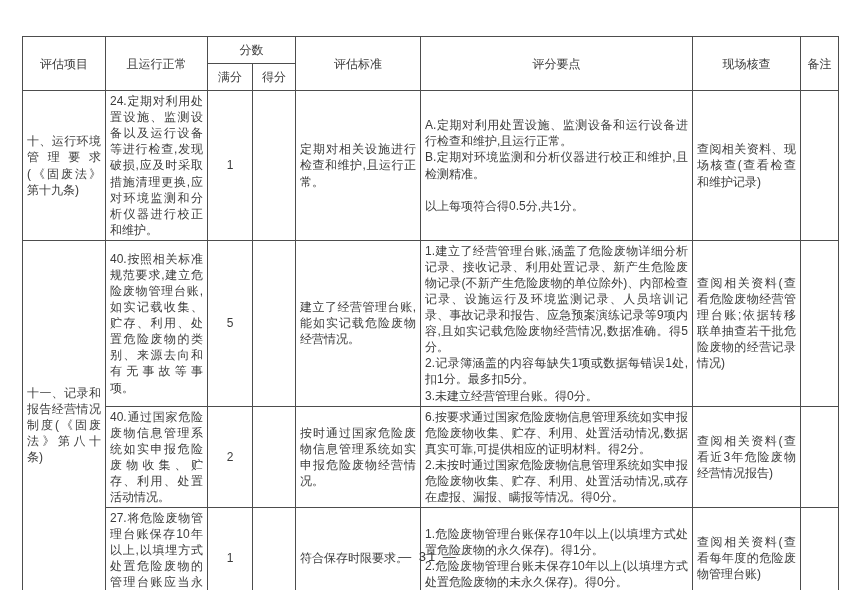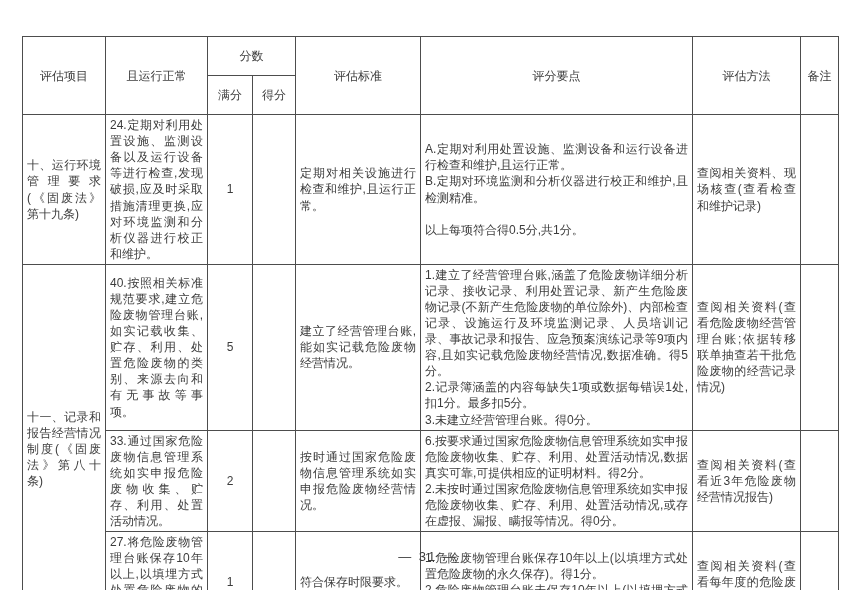--- a/index.html
+++ b/index.html
@@ -17,21 +17,21 @@
     border:1px solid #4d4d4d;
     font-weight:normal;
     font-size:12px;
     line-height:1.34;
     padding:2px 4px;
     vertical-align:middle;
     color:#3c3c3c;
     word-break:break-all;
     overflow:hidden;
   }
-  .eval th{text-align:center;padding:11px 2px;}
+  .eval th{text-align:center;padding:5px 2px;}
   .c-center{text-align:center;}
   .c-text{text-align:justify;text-justify:inter-character;}
   .pre{white-space:pre-line;}
   .r-head1{height:23px;}
   .r-head2{height:24px;}
   .r1{height:125px;}
   .r2{height:153px;}
   .r3{height:91px;}
   .r4{height:83px;}
   .points-cell{font-size:11.5px;padding:2px 5px;}
@@ -58,21 +58,21 @@
       <col style="width:38px">
     </colgroup>
 
     <tbody>
         <tr class="r-head1">
       <th rowspan="2">评估项目</th>
       <th rowspan="2">且运行正常</th>
       <th colspan="2">分数</th>
       <th rowspan="2">评估标准</th>
       <th rowspan="2">评分要点</th>
-      <th rowspan="2">评估方法</th>
+      <th rowspan="2">现场核查</th>
       <th rowspan="2">备注</th>
     </tr>
     <tr class="r-head2">
       <th>满分</th>
       <th>得分</th>
     </tr>
 
     <tr class="r1">
       <td class="c-text">十、运行环境管理要求(《固废法》第十九条)</td>
       <td class="c-text">24.定期对利用处置设施、监测设备以及运行设备等进行检查,发现破损,应及时采取措施清理更换,应对环境监测和分析仪器进行校正和维护。</td>
@@ -94,21 +94,21 @@
       <td class="c-center"></td>
       <td class="c-text">建立了经营管理台账,能如实记载危险废物经营情况。</td>
       <td class="c-text pre points-cell">1.建立了经营管理台账,涵盖了危险废物详细分析记录、接收记录、利用处置记录、新产生危险废物记录(不新产生危险废物的单位除外)、内部检查记录、设施运行及环境监测记录、人员培训记录、事故记录和报告、应急预案演练记录等9项内容,且如实记载危险废物经营情况,数据准确。得5分。
 2.记录簿涵盖的内容每缺失1项或数据每错误1处,扣1分。最多扣5分。
 3.未建立经营管理台账。得0分。</td>
       <td class="c-text method-cell">查阅相关资料(查看危险废物经营管理台账;依据转移联单抽查若干批危险废物的经营记录情况)</td>
       <td></td>
     </tr>
 
     <tr class="r3">
-      <td class="c-text">33.通过国家危险废物信息管理系统如实申报危险废物收集、贮存、利用、处置活动情况。</td>
+      <td class="c-text">40.通过国家危险废物信息管理系统如实申报危险废物收集、贮存、利用、处置活动情况。</td>
       <td class="c-center">2</td>
       <td class="c-center"></td>
       <td class="c-text">按时通过国家危险废物信息管理系统如实申报危险废物经营情况。</td>
       <td class="c-text pre points-cell">6.按要求通过国家危险废物信息管理系统如实申报危险废物收集、贮存、利用、处置活动情况,数据真实可靠,可提供相应的证明材料。得2分。
 2.未按时通过国家危险废物信息管理系统如实申报危险废物收集、贮存、利用、处置活动情况,或存在虚报、漏报、瞒报等情况。得0分。</td>
       <td class="c-text method-cell">查阅相关资料(查看近3年危险废物经营情况报告)</td>
       <td></td>
     </tr>
 
     <tr class="r4">

